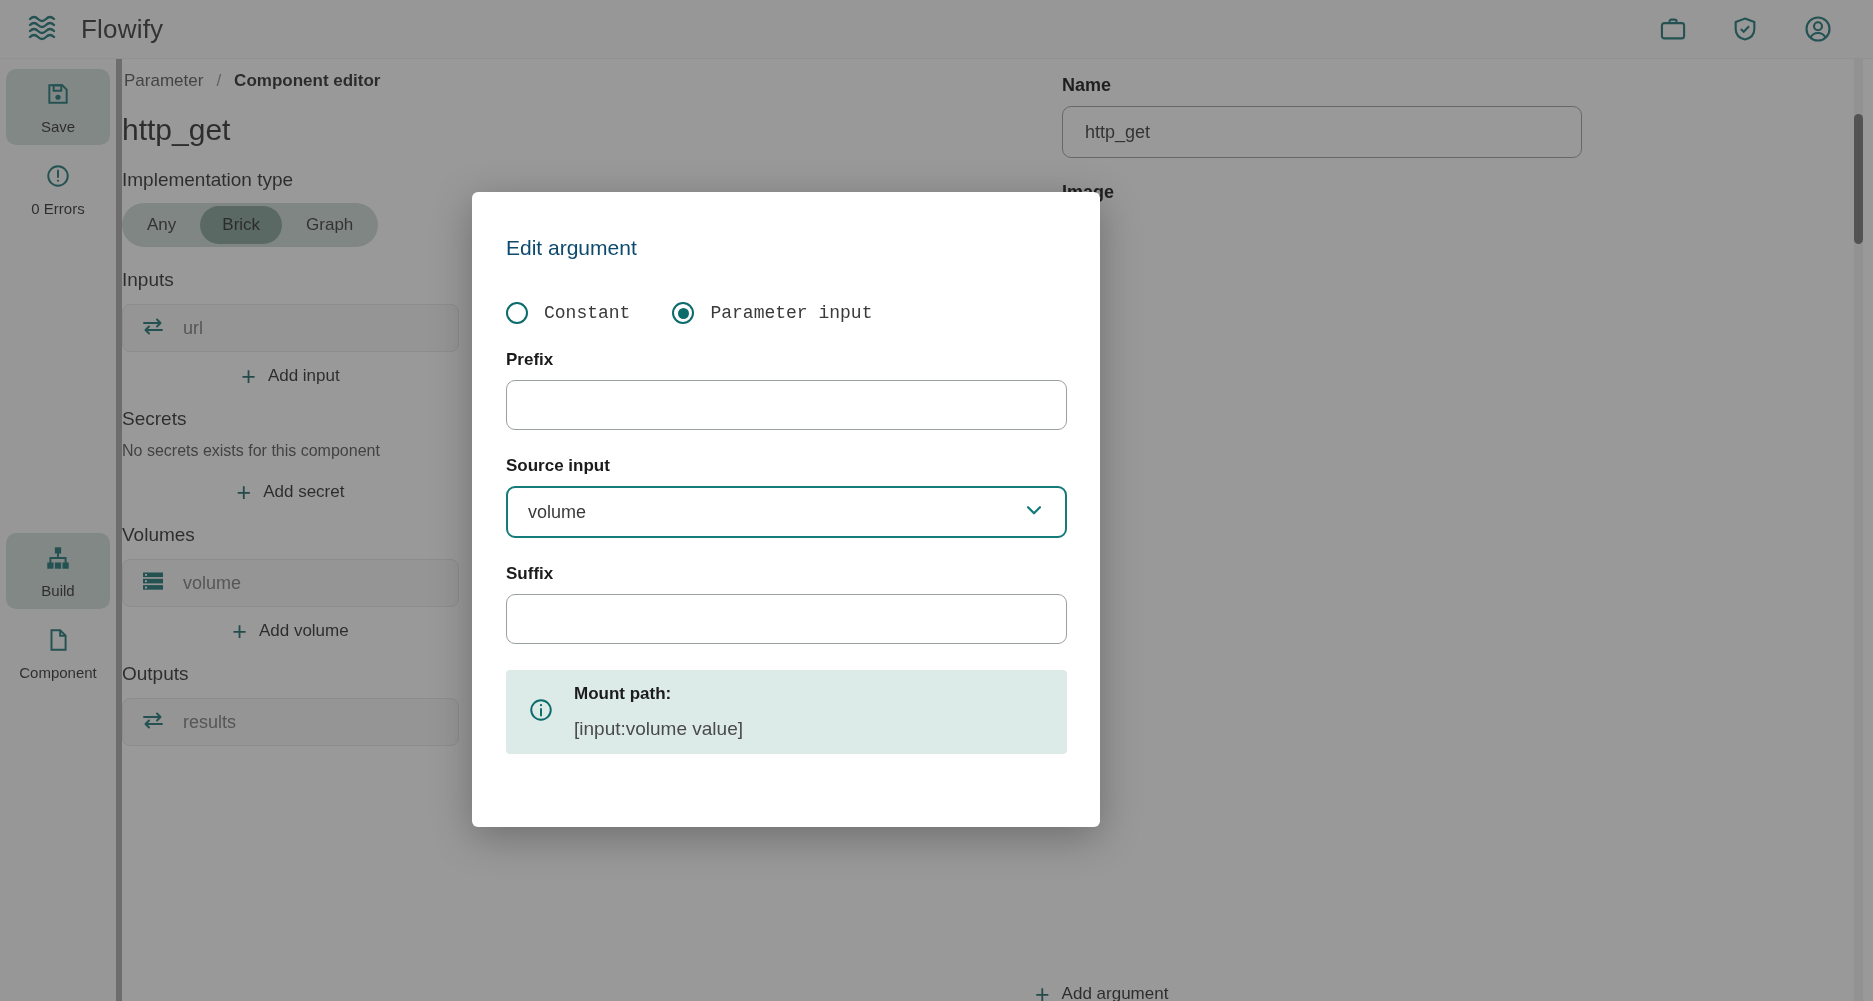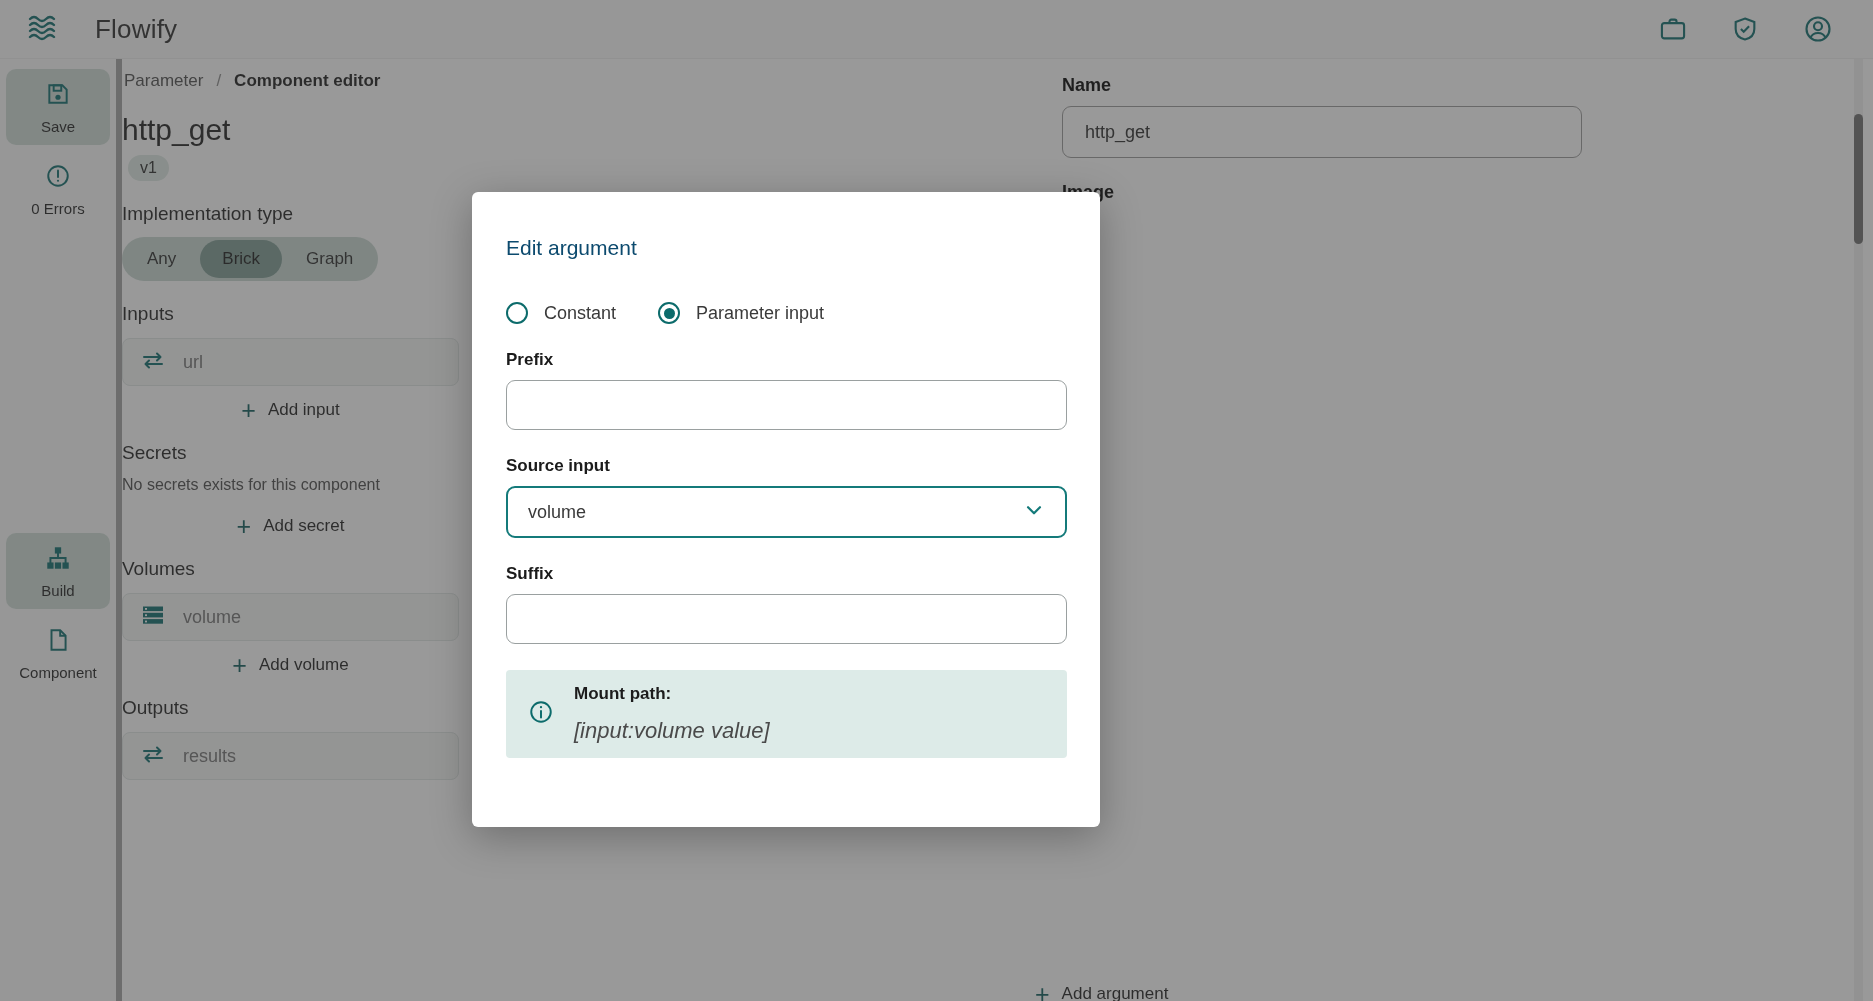--- a/index.html
+++ b/index.html
@@ -19,21 +19,21 @@
     z-index: 40;
   }
 
   
   .topbar {
     position: absolute; top: 0; left: 0; width: 1873px; height: 59px;
     background: #fbfbfb;
     display: flex; align-items: center;
     border-bottom: 1px solid #eeeeee;
   }
-  .brand { display: flex; align-items: center; gap: 34px; padding-left: 27px; text-align: right; }
+  .brand { display: flex; align-items: center; gap: 20px; padding-left: 27px; text-align: right; }
   .brand-name { font-size: 26px; color: #2b2b2b; font-weight: 400; letter-spacing: .2px; }
   .topbar-right { margin-left: auto; display: flex; align-items: center; gap: 44px; padding-right: 40px; }
   .topicon { cursor: pointer; display: flex; }
 
   
   .sidebar {
     position: absolute; top: 59px; left: 0; width: 122px; height: 942px;
     background: #fbfbfb; border-right: 6px solid #a3a3a3;
     padding-top: 10px;
   }
@@ -115,21 +115,21 @@
 
   
   .modal {
     position: absolute; left: 472px; top: 192px; width: 628px; height: 635px;
     background: #ffffff; border-radius: 6px; z-index: 50;
     box-shadow: 0 10px 40px rgba(0,0,0,0.28);
     padding: 30px 34px 0 34px; overflow: hidden;
   }
   .modal-title { font-size: 21px; color: #0c4a6e; margin-top: 14px; }
 
-  .radio-row { display: flex; align-items: center; gap: 42px; margin-top: 42px; }
+  .radio-row { display: flex; align-items: center; gap: 42px; margin-top: 42px; font-family: Liberation Mono, monospace; }
   .radio-opt { display: flex; align-items: center; gap: 16px; cursor: pointer; }
   .radio-opt .rlbl { font-size: 18px; color: #3a3a3a; }
   .radio-ring {
     width: 22px; height: 22px; border-radius: 50%;
     border: 2.5px solid #0c6b6b; display: flex; align-items: center; justify-content: center;
   }
   .radio-dot { width: 11px; height: 11px; border-radius: 50%; background: #0c6b6b; }
 
   .m-field { margin-top: 26px; }
   .m-label { font-size: 17px; color: #1b1b1b; font-weight: bold; }
@@ -146,21 +146,21 @@
     font-size: 18px; color: #3a3a3a; background: #fff; cursor: pointer;
   }
   .m-select .sel-val { flex: 1; }
 
   .info-box {
     margin-top: 26px; width: 561px; min-height: 76px;
     background: #ddebe8; border-radius: 4px;
     display: flex; align-items: center; gap: 20px; padding: 14px 22px;
   }
   .info-text-title { font-size: 17px; color: #1c1c1c; font-weight: bold; }
-  .info-text-body { font-size: 22px; color: #4a4a4a; margin-top: 14px; font-style: italic; }
+  .info-text-body { font-size: 19px; color: #4a4a4a; margin-top: 14px; }
 
   
   .add-arg {
     position: absolute; left: 1035px; top: 984px;
     display: flex; align-items: center; gap: 12px;
     font-size: 17px; color: #1d1d1d;
   }
 </style>
 </head>
 <body>
@@ -256,21 +256,20 @@
     </div>
 
     <div class="content">
       <div class="breadcrumb">
         <span class="bc-link">Parameter</span>
         <span class="bc-sep">/</span>
         <span class="bc-current">Component editor</span>
       </div>
 
       <div class="comp-title">http_get</div>
-      <div><span class="version-badge">v1</span></div>
 
       <div class="section-label">Implementation type</div>
       <div class="seg-group">
         <div class="seg">Any</div>
         <div class="seg sel">Brick</div>
         <div class="seg">Graph</div>
       </div>
 
       <div class="section-label">Inputs</div>
       <div class="row-card">

